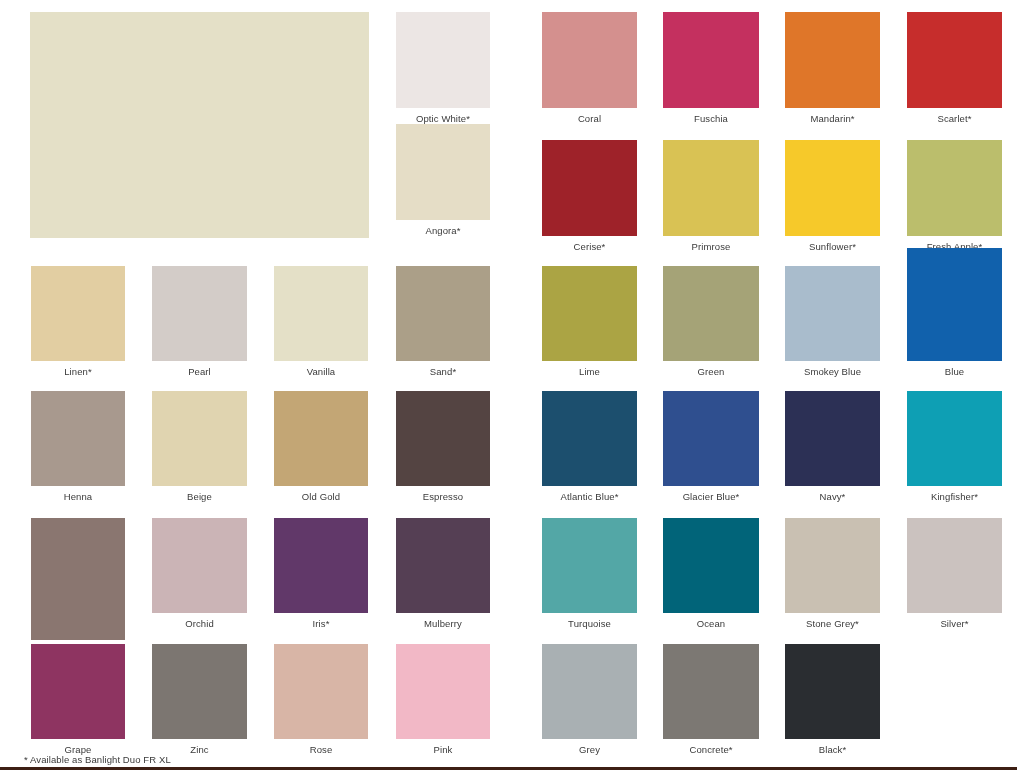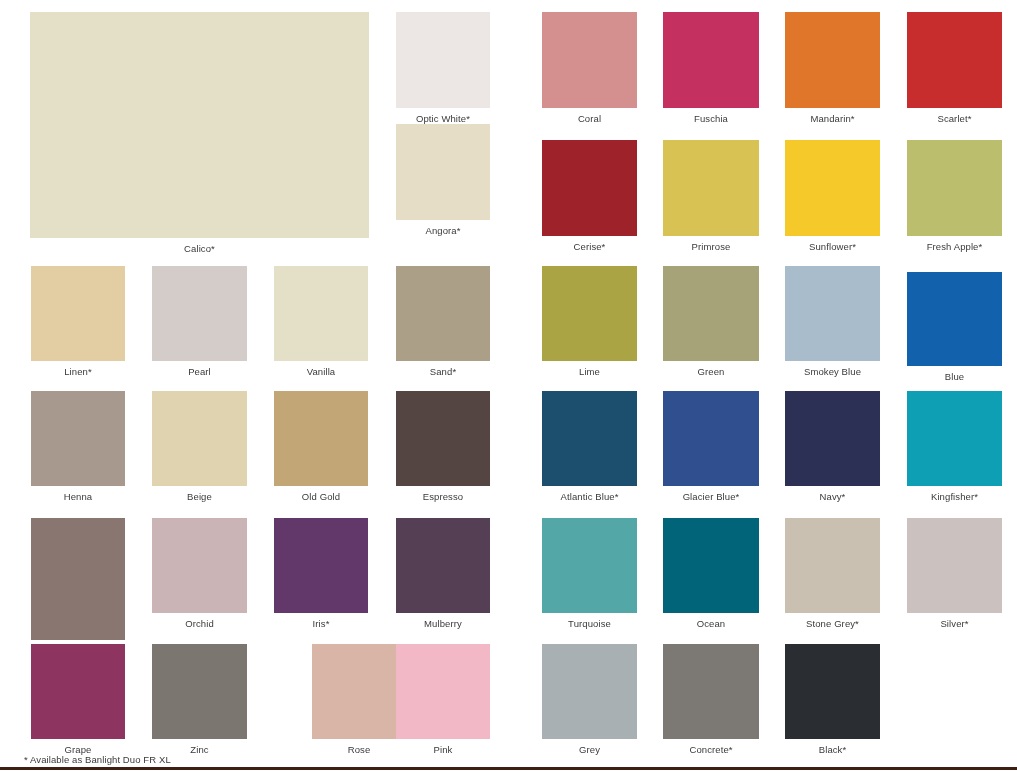--- a/index.html
+++ b/index.html
@@ -72,21 +72,20 @@
     height: 3px;
   }
 </style>
 </head>
 <body style="background: rgb(255, 255, 255);">
 
 <div id="chart-root">
   <div id="swatch-grid">
       <div class="swatch-cell" style="left: 30px; top: 12px; width: 339px; height: 226px;">
         <div class="swatch-chip" style="background: rgb(228, 224, 199);"></div>
-        <div class="swatch-label">Calico*</div>
       </div>
       <div class="swatch-cell" style="left: 396px; top: 12px; width: 94px; height: 96px;">
         <div class="swatch-chip" style="background: rgb(236, 230, 228);"></div>
         <div class="swatch-label">Optic White*</div>
       </div>
       <div class="swatch-cell" style="left: 542px; top: 12px; width: 95px; height: 96px;">
         <div class="swatch-chip" style="background: rgb(212, 144, 142);"></div>
         <div class="swatch-label">Coral</div>
       </div>
       <div class="swatch-cell" style="left: 663px; top: 12px; width: 96px; height: 96px;">
@@ -142,21 +141,21 @@
         <div class="swatch-label">Lime</div>
       </div>
       <div class="swatch-cell" style="left: 663px; top: 266px; width: 96px; height: 95px; padding-left: 36px;">
         <div class="swatch-chip" style="background: rgb(165, 163, 119);"></div>
         <div class="swatch-label">Green</div>
       </div>
       <div class="swatch-cell" style="left: 785px; top: 266px; width: 95px; height: 95px;">
         <div class="swatch-chip" style="background: rgb(169, 188, 204);"></div>
         <div class="swatch-label">Smokey Blue</div>
       </div>
-      <div class="swatch-cell" style="left: 907px; top: 272px; width: 95px; height: 94px;">
+      <div class="swatch-cell" style="left: 907px; top: 248px; width: 95px; height: 113px;">
         <div class="swatch-chip" style="background: rgb(17, 97, 172);"></div>
         <div class="swatch-label">Blue</div>
       </div>
       <div class="swatch-cell" style="left: 31px; top: 391px; width: 94px; height: 95px; padding-left: 46px;">
         <div class="swatch-chip" style="background: rgb(168, 153, 142);"></div>
         <div class="swatch-label">Henna</div>
       </div>
       <div class="swatch-cell" style="left: 152px; top: 391px; width: 95px; height: 95px; padding-left: 28px;">
         <div class="swatch-chip" style="background: rgb(224, 212, 176);"></div>
         <div class="swatch-label">Beige</div>
@@ -218,21 +217,21 @@
         <div class="swatch-label">Silver*</div>
       </div>
       <div class="swatch-cell" style="left: 31px; top: 644px; width: 94px; height: 95px;">
         <div class="swatch-chip" style="background: rgb(142, 52, 97);"></div>
         <div class="swatch-label">Grape</div>
       </div>
       <div class="swatch-cell" style="left: 152px; top: 644px; width: 95px; height: 95px;">
         <div class="swatch-chip" style="background: rgb(124, 118, 113);"></div>
         <div class="swatch-label">Zinc</div>
       </div>
-      <div class="swatch-cell" style="left: 274px; top: 644px; width: 94px; height: 95px; margin-left: 38px;">
+      <div class="swatch-cell" style="left: 274px; top: 644px; width: 94px; height: 95px;">
         <div class="swatch-chip" style="background: rgb(216, 181, 166);"></div>
         <div class="swatch-label">Rose</div>
       </div>
       <div class="swatch-cell" style="left: 396px; top: 644px; width: 94px; height: 95px;">
         <div class="swatch-chip" style="background: rgb(242, 184, 198);"></div>
         <div class="swatch-label">Pink</div>
       </div>
       <div class="swatch-cell" style="left: 542px; top: 644px; width: 95px; height: 95px;">
         <div class="swatch-chip" style="background: rgb(169, 176, 179);"></div>
         <div class="swatch-label">Grey</div>

